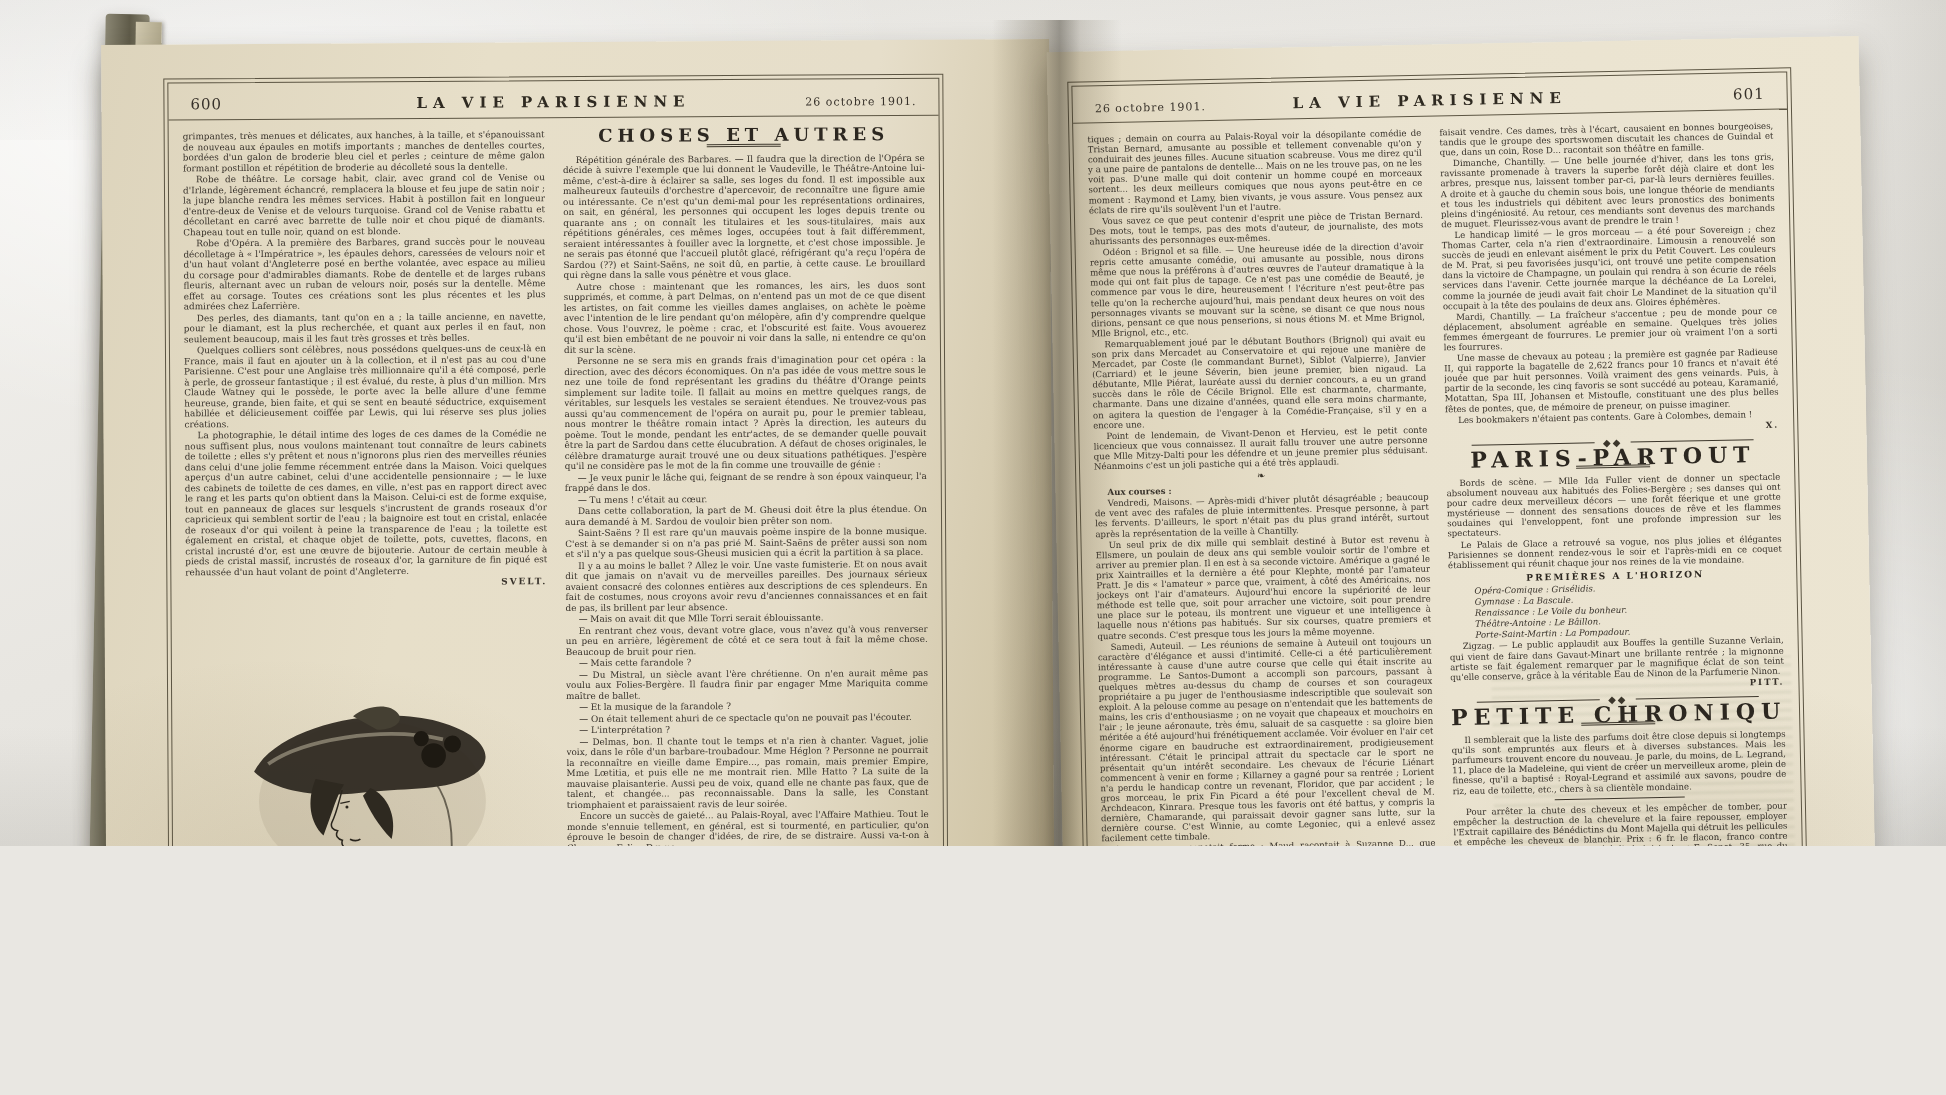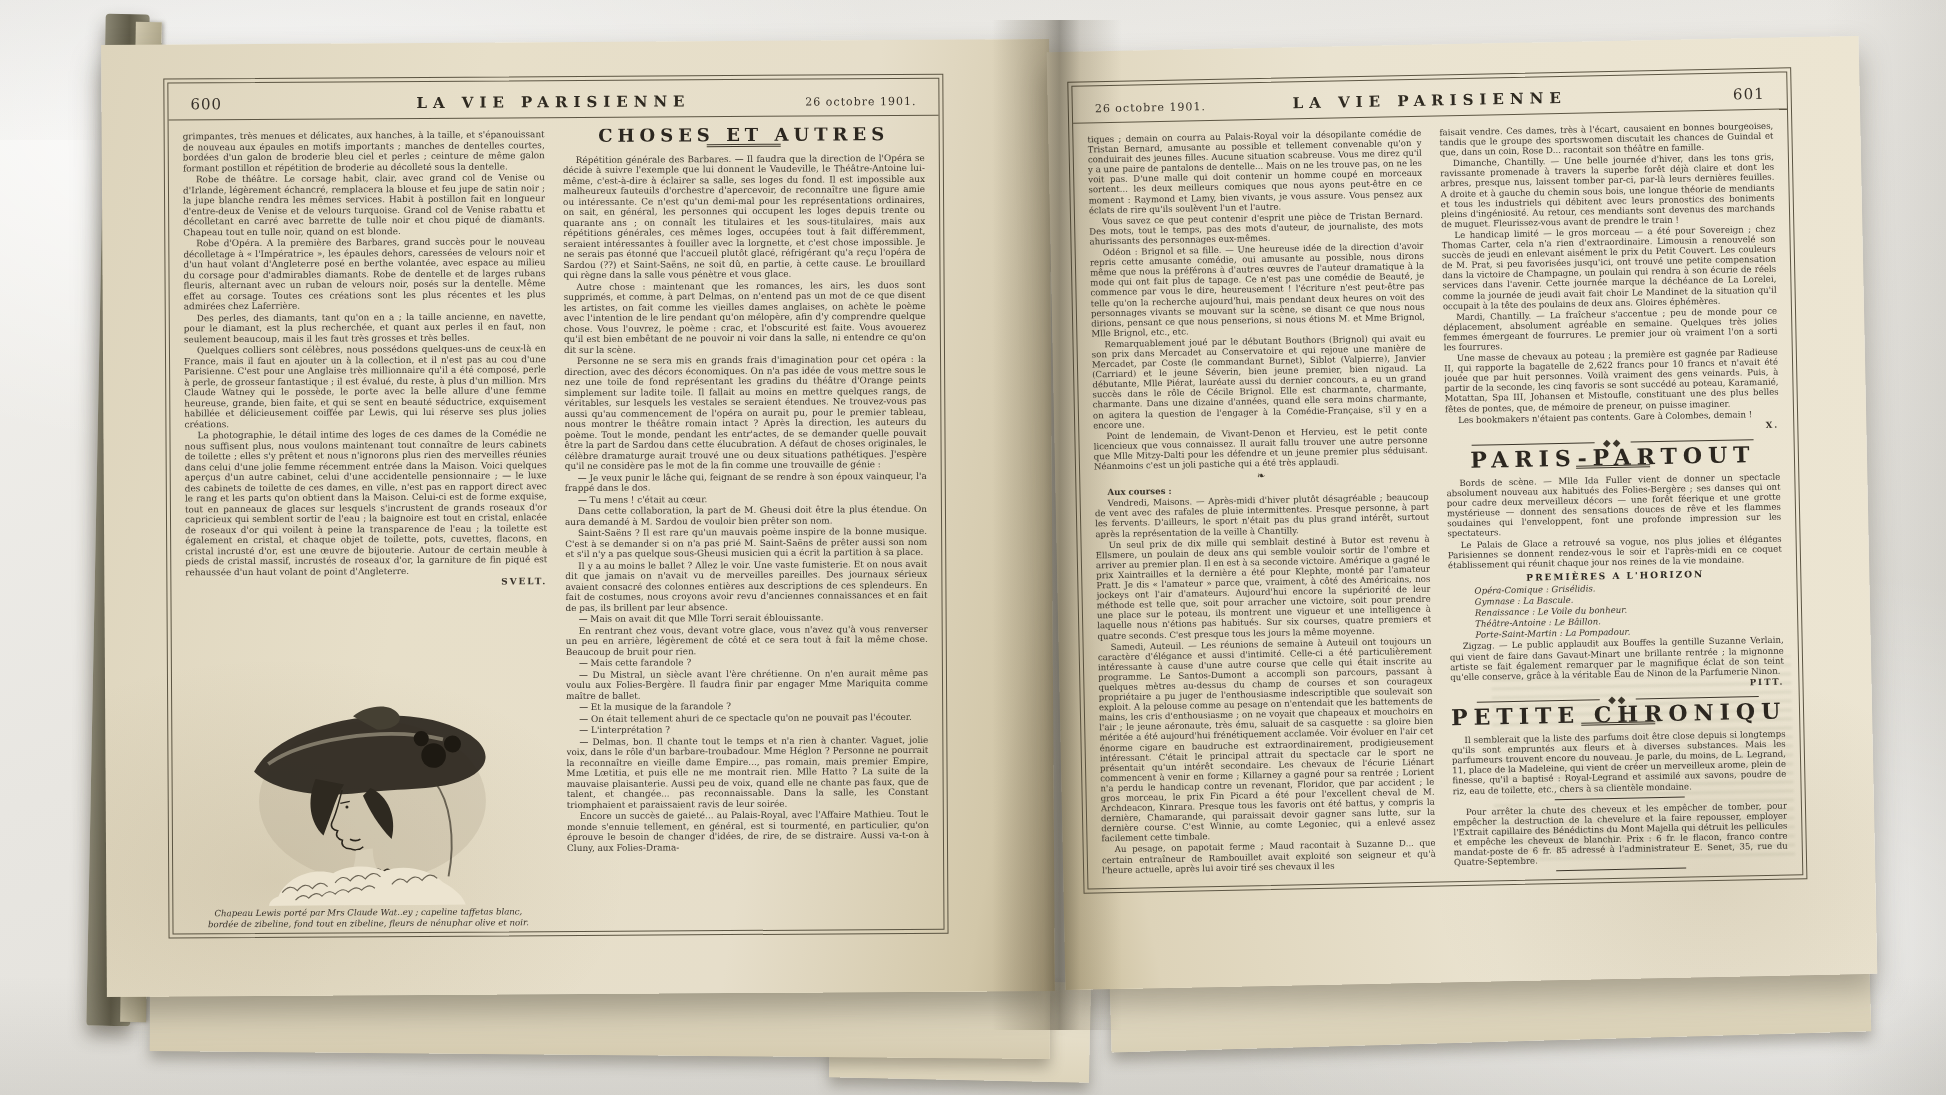--- a/index.html
+++ b/index.html
@@ -2,21 +2,21 @@
 <html lang="fr"><head>
 <meta charset="utf-8">
 <style>
   html,body{margin:0;padding:0;}
   body{
     width:1946px;height:1095px;overflow:hidden;
     font-family:"DejaVu Serif", serif;
     background:#e9e7e2;
   }
   .stage{
-    position:relative;width:1946px;height:1095px;overflow:hidden;
+    position:relative;width:1946px;height:846px;overflow:hidden;
     background:
       radial-gradient(ellipse 900px 500px at 14% 10%, rgba(255,255,255,.85), rgba(255,255,255,0) 70%),
       radial-gradient(ellipse 1000px 600px at 92% 85%, rgba(255,255,255,.7), rgba(255,255,255,0) 60%),
       linear-gradient(160deg,#f4f3f0 0%,#e8e6e1 45%,#dedcd6 100%);
   }
   .fold{position:absolute;pointer-events:none;opacity:.5;}
   .fold.f1{left:0;top:0;width:1946px;height:140px;background:linear-gradient(175deg,rgba(140,138,130,.25),rgba(255,255,255,0) 60%);}
   .fold.f2{left:0;bottom:0;width:1946px;height:120px;background:linear-gradient(0deg,rgba(120,118,110,.28),rgba(255,255,255,0));}
   .fold.f3{right:0;top:0;width:120px;height:1095px;background:linear-gradient(270deg,rgba(130,128,120,.3),rgba(255,255,255,0));}
 

